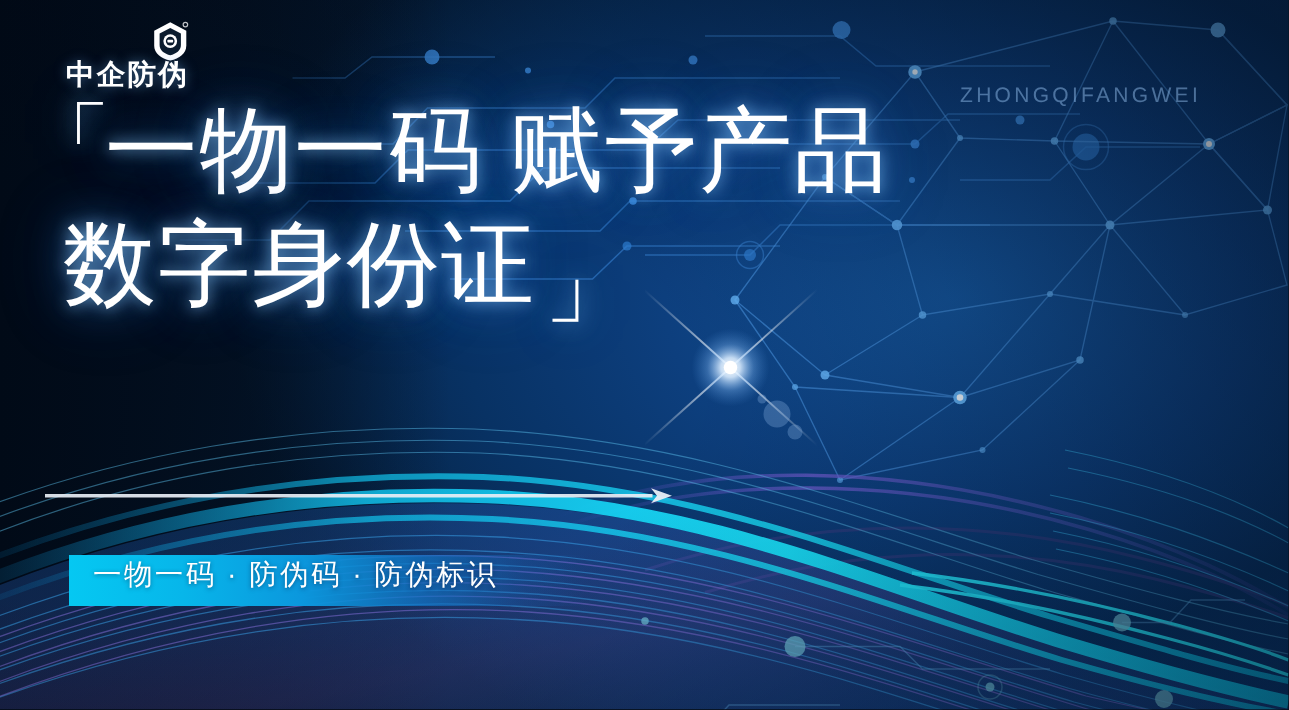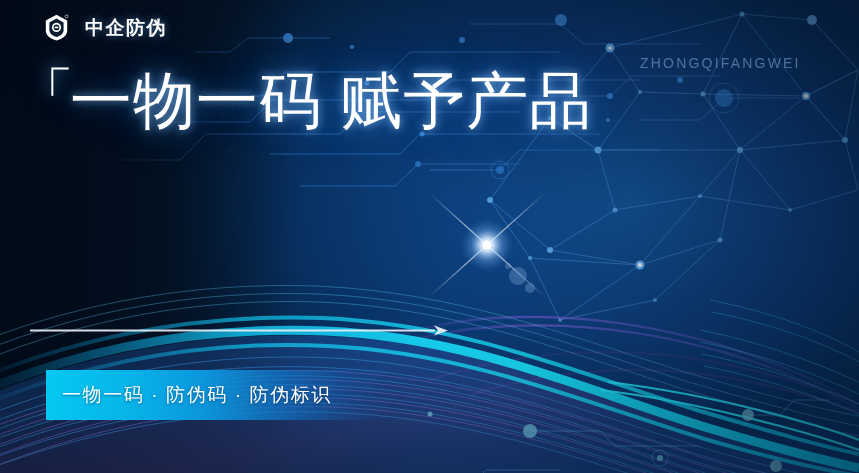--- a/index.html
+++ b/index.html
@@ -28,22 +28,23 @@
     position:absolute;left:0;top:0;width:300px;height:100%;
     background:linear-gradient(90deg,#010a17 0%,rgba(2,13,28,.85) 38%,rgba(3,20,40,0) 100%);
   }
 
   
   .layer{position:absolute;inset:0;width:859px;height:473px;}
 
   
   .logo{
     position:absolute;left:44px;top:14px;
-    display:flex;align-items:center;gap:16px;
+    display:flex;align-items:flex-end;gap:0;
     z-index:40;
+    flex-direction:column;
   }
   .logo-mark{width:25px;height:27px;display:block;}
   .logo-text{
     color:#ffffff;font-size:19px;font-weight:bold;
     letter-spacing:1.5px;
     text-shadow:0 0 8px rgba(120,190,255,.5);
     line-height:1;
   }
 
   
@@ -81,23 +82,23 @@
 
   
   .arrow-rule{
     position:absolute;left:30px;top:325px;width:420px;height:11px;
     z-index:30;
   }
 
   
   .subtitle{
     position:absolute;left:46px;top:370px;
-    width:345px;height:50px;
+    width:345px;height:34px;
     background:linear-gradient(90deg,#05c8f2 0%,#07b6ea 22%,#0b97dd 45%,rgba(17,118,200,.72) 68%,rgba(22,96,178,.25) 88%,rgba(24,86,165,0) 100%);
-    display:flex;align-items:center;
+    display:flex;align-items:flex-start;
     z-index:30;
   }
   .subtitle span{
     color:#ffffff;font-size:19px;letter-spacing:1.6px;
     padding-left:16px;white-space:nowrap;
     text-shadow:0 1px 3px rgba(0,30,70,.5);
   }
 
   
   .flare{position:absolute;left:430px;top:188px;width:130px;height:120px;z-index:32;pointer-events:none;}
@@ -355,19 +356,23 @@
     <span class="logo-text">中企防伪</span>
   </div>
 
   <div class="watermark">ZHONGQIFANGWEI</div>
 
   <div class="headline">
     <div class="hl-row r1">
       <span class="brk open">「</span>
       <span class="hl-text">一物一码 赋予产品</span>
     </div>
+    <div class="hl-row r2">
+      <span class="hl-text">数字身份证</span>
+      <span class="brk close">」</span>
+    </div>
   </div>
 
   <div class="subtitle">
     <span>一物一码 · 防伪码 · 防伪标识</span>
   </div>
 
 </div>
 
 </body></html>

